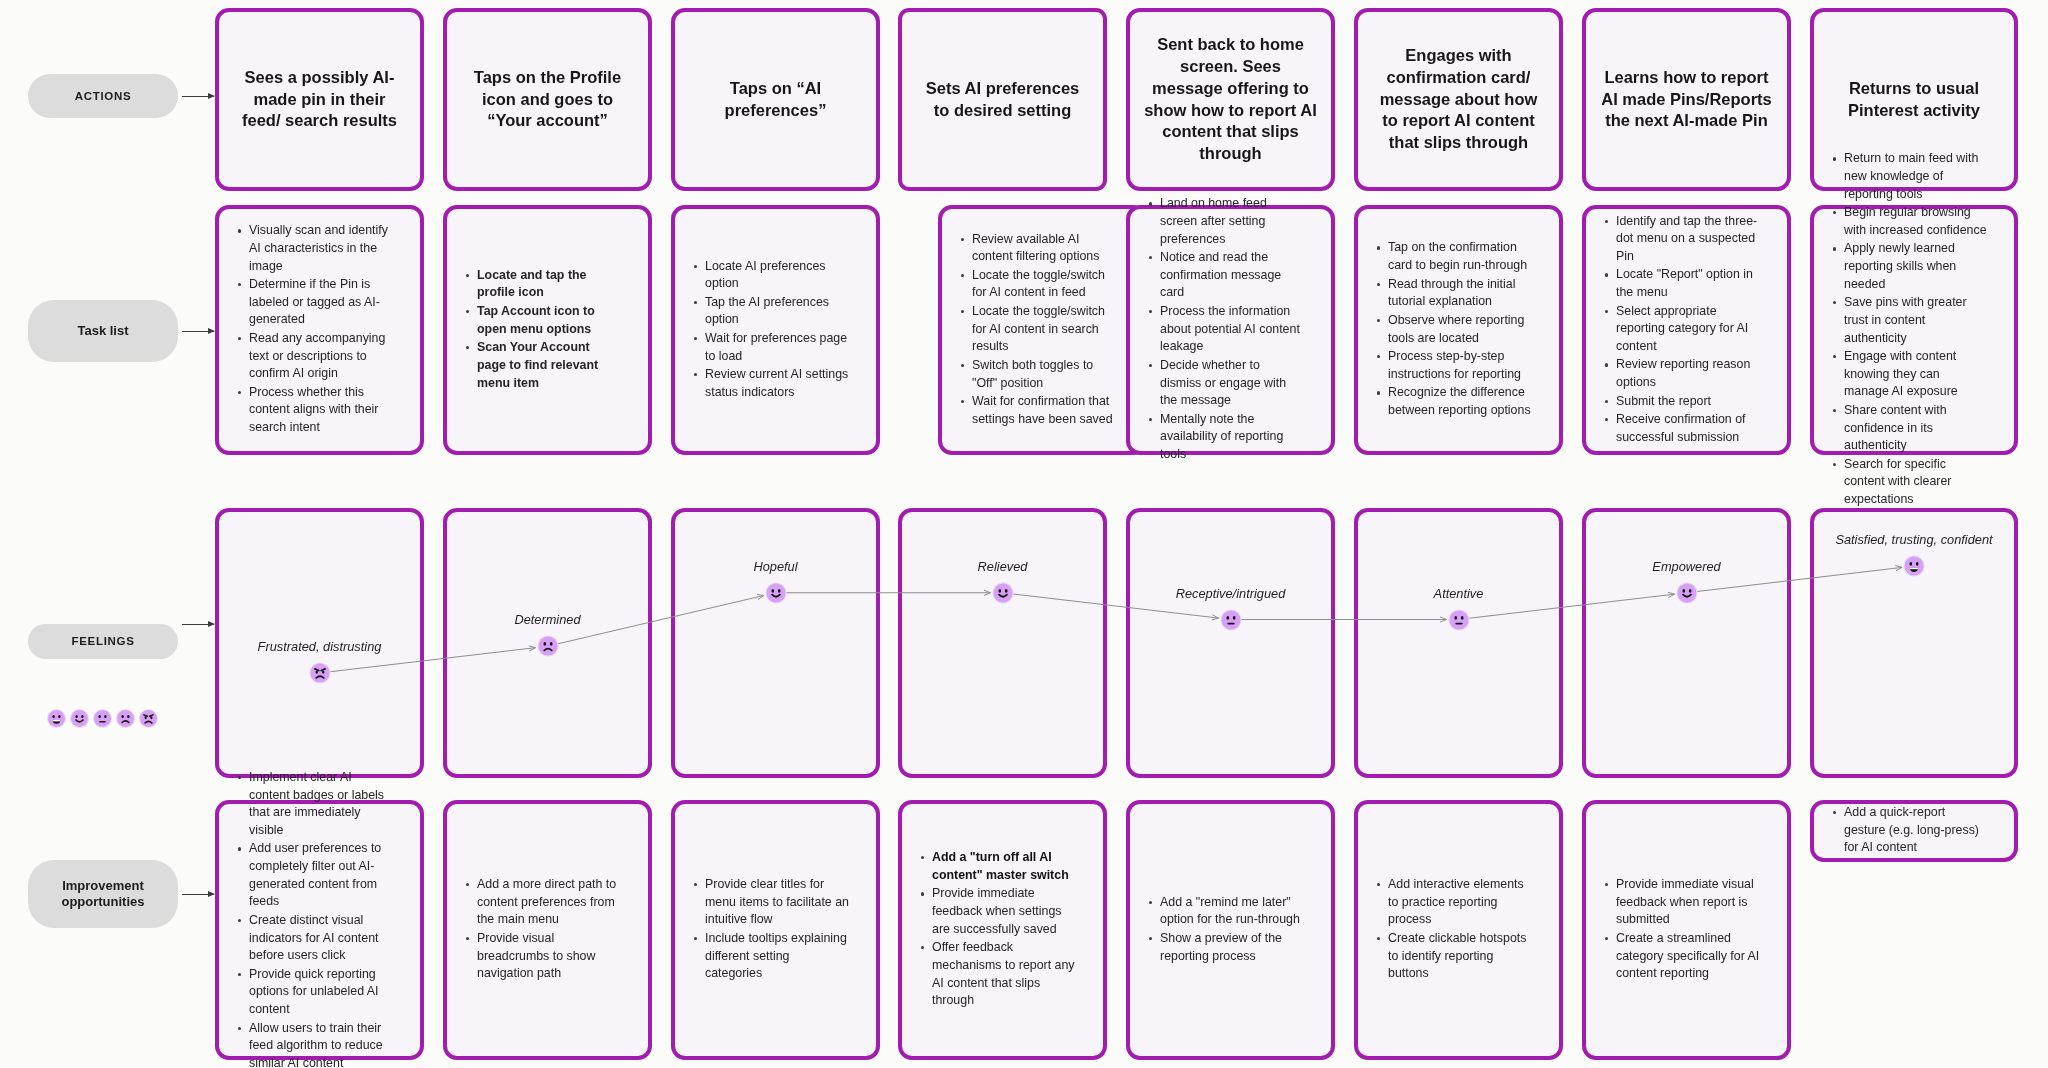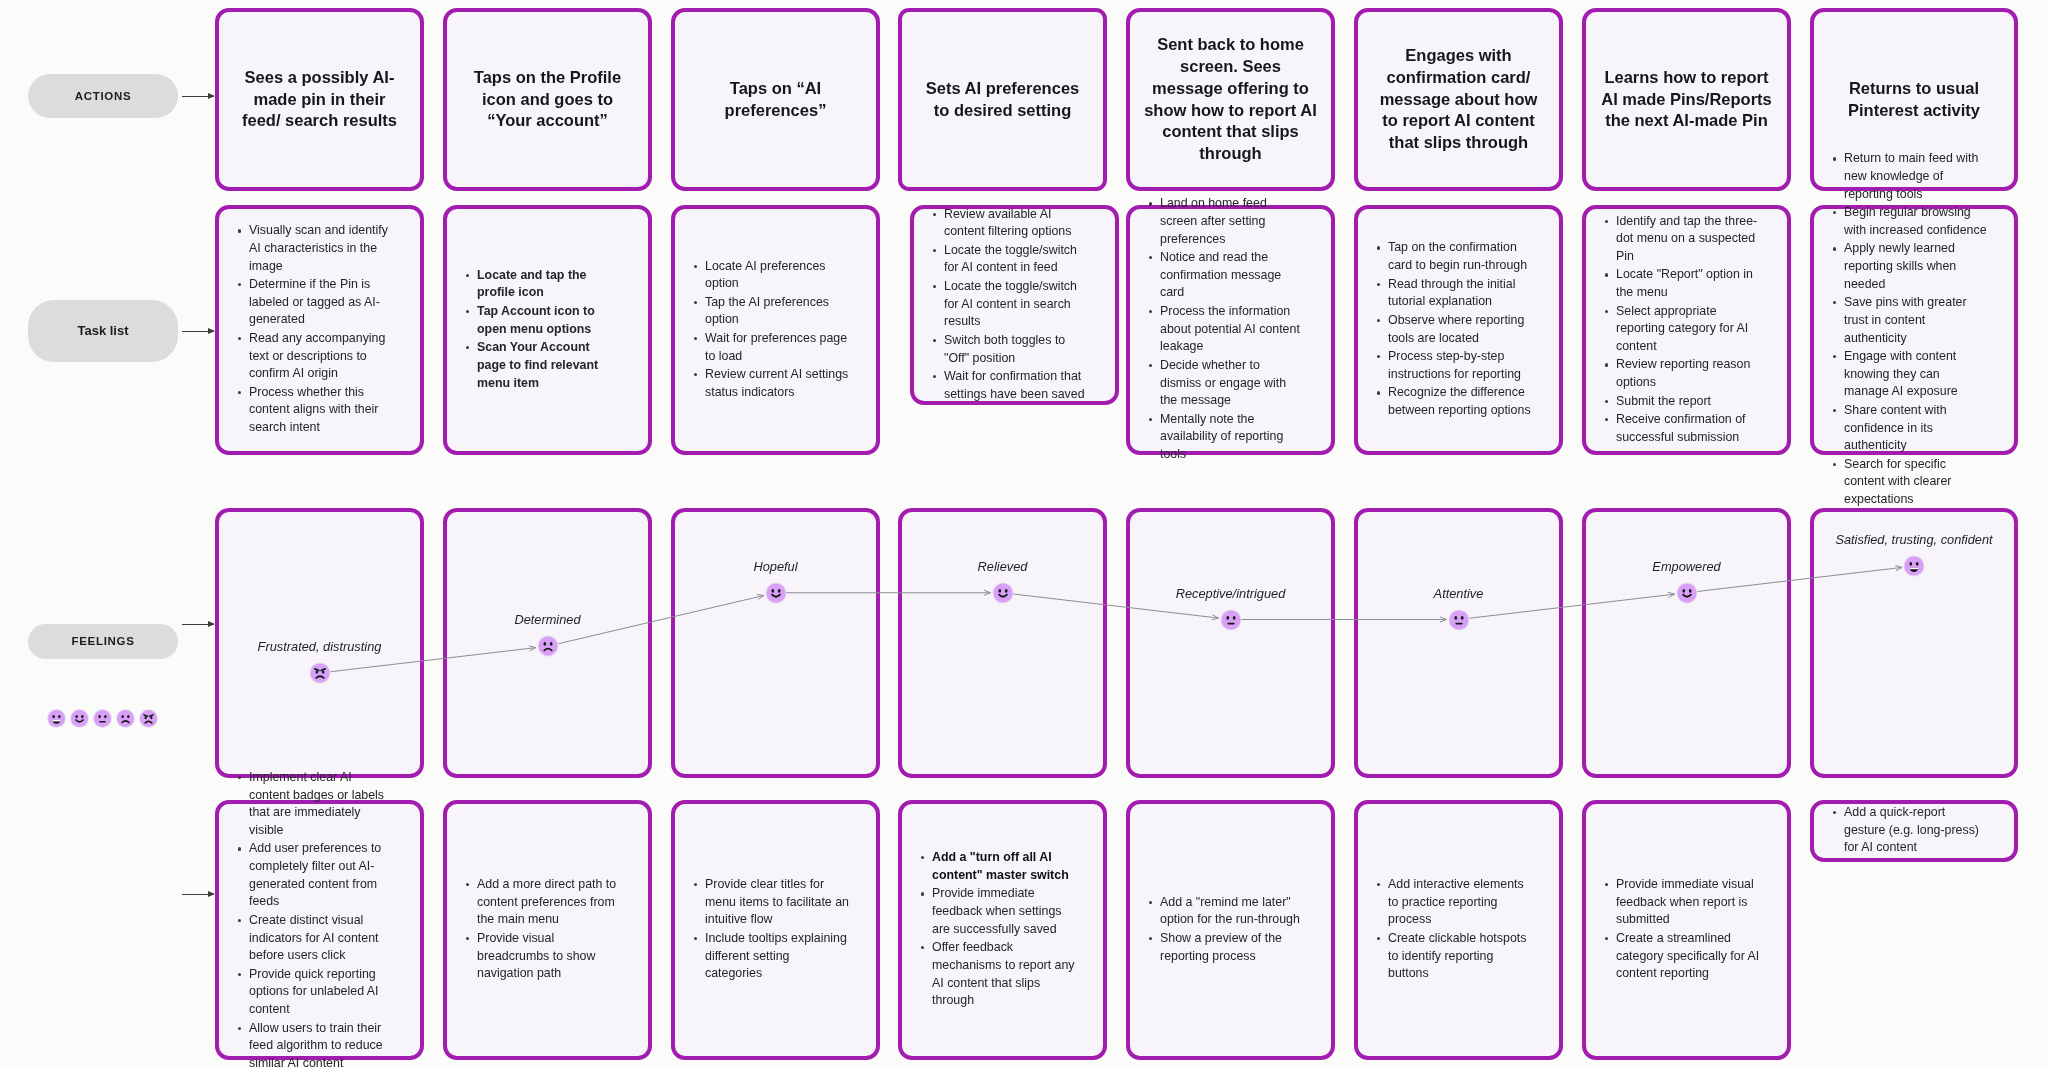--- a/index.html
+++ b/index.html
@@ -138,20 +138,23 @@
   <div class="pill normal" style="left:28px; top:300px; width:150px; height:62px;">
     <span>Task list</span>
   </div>
   <div class="arrow" style="left:182px; top:331px; width:32px;"></div>
 
   <div class="pill caps" style="left:28px; top:624px; width:150px; height:35px;">
     <span>FEELINGS</span>
   </div>
   <div class="arrow" style="left:182px; top:624px; width:32px;"></div>
 
+  <div class="pill normal" style="left:28px; top:860px; width:150px; height:68px;">
+    <span>Improvement opportunities</span>
+  </div>
   <div class="arrow" style="left:182px; top:894px; width:32px;"></div>
 
   <div class="legend" style="left:48px; top:710px;">
       <div class="emoji">
         <svg viewBox="0 0 19 19" xmlns="http://www.w3.org/2000/svg">
           <ellipse cx="6.3" cy="7.4" rx="1.35" ry="1.8" fill="#17171a"></ellipse>
               <ellipse cx="12.7" cy="7.4" rx="1.35" ry="1.8" fill="#17171a"></ellipse>
           <path d="M5.2 11.2 H13.8 A4.3 4.3 0 0 1 5.2 11.2 Z" fill="#17171a"></path>
              <rect x="5.2" y="11.2" width="8.6" height="1.5" fill="#ffffff"></rect>
         </svg>
@@ -258,21 +261,21 @@
       <div class="card feeling" style="left: 671px; top: 508px; width: 209px; height: 270px;"></div>
       <div class="card list" style="left: 671px; top: 800px; width: 209px; height: 260px;">
         <ul>
           <li>Provide clear titles for menu items to facilitate an intuitive flow</li>
           <li>Include tooltips explaining different setting categories</li>
         </ul>
       </div>
       <div class="card actions" style="left: 898px; top: 8px; width: 209px; height: 183px; border-radius: 11px;">
         <div class="txt">Sets AI preferences to desired setting</div>
       </div>
-      <div class="card list" style="left: 910px; top: 205px; width: 209px; height: 200px;">
+      <div class="card list" style="left: 938px; top: 205px; width: 209px; height: 250px;">
         <ul>
           <li>Review available AI content filtering options</li>
           <li>Locate the toggle/switch for AI content in feed</li>
           <li>Locate the toggle/switch for AI content in search results</li>
           <li>Switch both toggles to "Off" position</li>
           <li>Wait for confirmation that settings have been saved</li>
         </ul>
       </div>
       <div class="card feeling" style="left: 898px; top: 508px; width: 209px; height: 270px;"></div>
       <div class="card list" style="left: 898px; top: 800px; width: 209px; height: 260px;">

